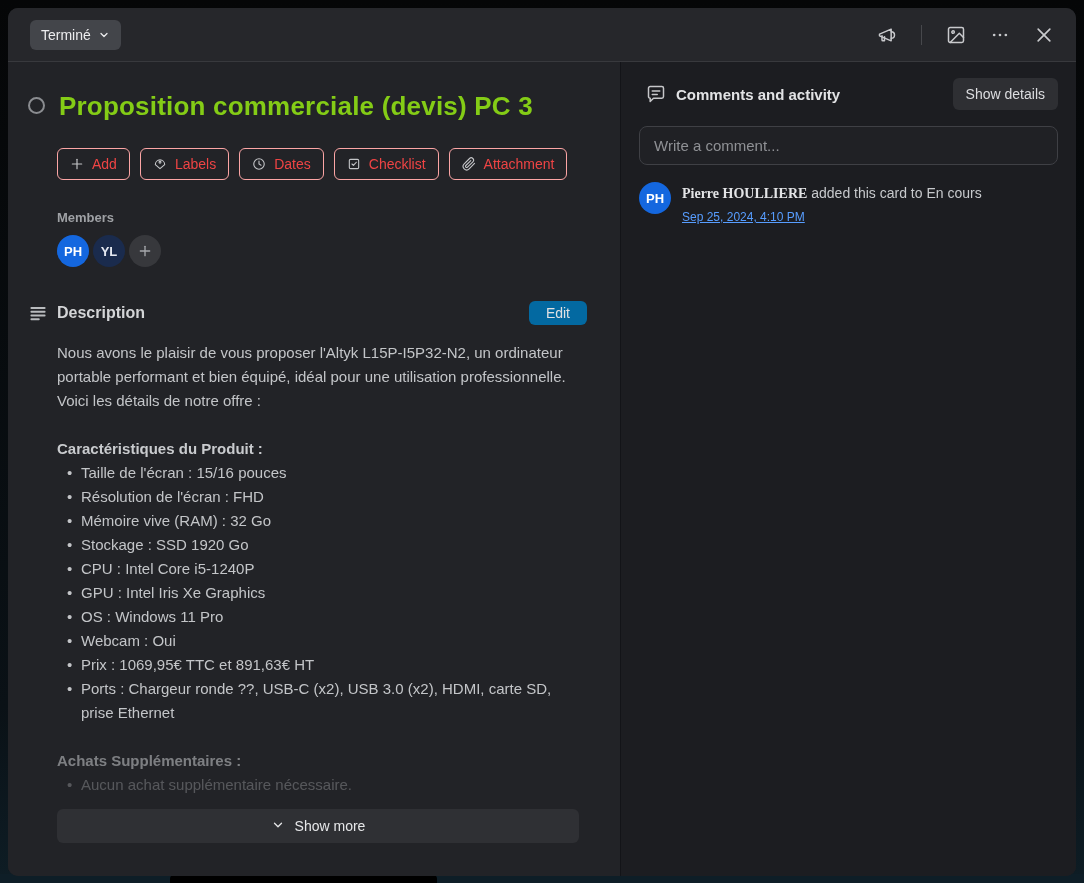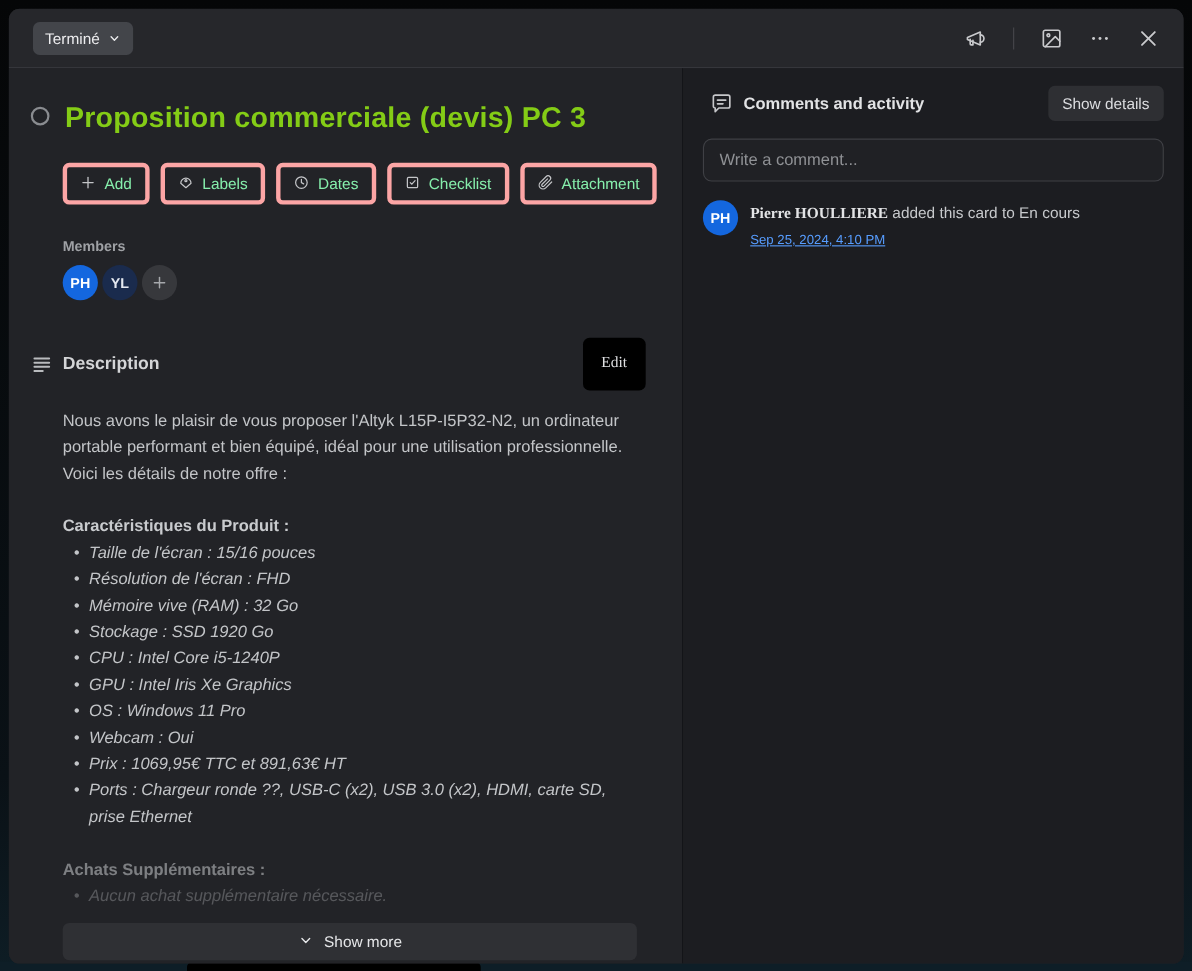--- a/index.html
+++ b/index.html
@@ -36,44 +36,44 @@
   .content-row { flex:1; display:flex; min-height:0; }
 
   
   .left-pane { width:612px; flex:0 0 612px; background:#222327; position:relative; padding:24px 33px 0 20px; overflow:hidden; }
   .title-row { display:flex; align-items:flex-start; gap:14px; padding-top:4px; }
   .card-checkbox { width:17px; height:17px; border:2px solid #8a8c90; border-radius:50%; margin-top:7px; flex:0 0 17px; cursor:pointer; }
   .card-title { font-size:26px; line-height:32px; font-weight:bold; color:#84cc16; letter-spacing:.2px; }
 
   .actions-row { display:flex; gap:10px; margin:26px 0 0 29px; }
   .action-btn {
-    background:transparent; border:4px solid #fca5a5; border-radius:6px; color:#86efac;
-    font-size:14px; font-family:inherit; padding:7px 12px; display:inline-flex; gap:8px; cursor:pointer;
+    background:transparent; border:1px solid #fca5a5; border-radius:6px; color:#ef4444;
+    font-size:14px; font-family:inherit; padding:7px 12px; display:inline-flex; align-items:center; gap:8px; cursor:pointer;
   }
   .action-btn svg { color:#c4c5c8; }
 
   .members-block { margin:30px 0 0 29px; }
   .members-label { font-size:13px; font-weight:bold; color:#9fa1a5; }
   .avatar-row { display:flex; gap:4px; margin-top:10px; align-items:center; }
   .avatar { width:32px; height:32px; border-radius:50%; display:flex; align-items:center; justify-content:center;
             font-size:13px; font-weight:bold; color:#fff; cursor:pointer; }
   .avatar-ph { background:#1467df; }
   .avatar-yl { background:#1a2b4d; color:#e4e8f0; }
   .avatar-add { background:#37383c; color:#a6a8ac; border:none; cursor:pointer; }
 
   .desc-header { display:flex; align-items:center; margin:34px 0 0 0; }
   .desc-icon { color:#b9bbbe; margin-left:0; width:20px; height:20px; }
   .desc-title { font-size:16px; font-weight:bold; color:#d4d5d7; margin-left:9px; }
-  .edit-btn { margin-left:auto; background:#000000; border:none; border-radius:6px; color:#e0e1e3;
-              font-size:14px; font-family:Liberation Serif, serif; padding:16px 17px; cursor:pointer; }
+  .edit-btn { margin-left:auto; background:#0369a1; border:none; border-radius:6px; color:#e0e1e3;
+              font-size:14px; font-family:Liberation Sans, sans-serif; padding:4px 17px; cursor:pointer; }
 
   .desc-body { margin:16px 0 0 29px; width:522px; font-size:15px; line-height:24px; color:#c3c5c8; }
   .desc-body p { margin-bottom:24px; }
   .desc-section-heading { font-weight:bold; color:#c9cbce; }
-  .desc-body ul { list-style:none; margin:0 0 24px 0;font-style:italic; }
+  .desc-body ul { list-style:none; margin:0 0 24px 0; }
   .desc-body li { padding-left:24px; position:relative; }
   .desc-body li::before { content:"•"; position:absolute; left:10px; color:#c3c5c8; }
   .fade-1 { opacity:.55; }
   .fade-2 { opacity:.32; }
   .fade-2 li::before { color:inherit; }
 
   .show-more-btn {
     width:522px; margin-left:29px; background:#2f3034; border:none; border-radius:6px;
     color:#e6e7e9; font-size:14px; font-family:inherit; padding:9px 0; cursor:pointer;
     display:flex; align-items:flex-start; justify-content:center; gap:10px;

